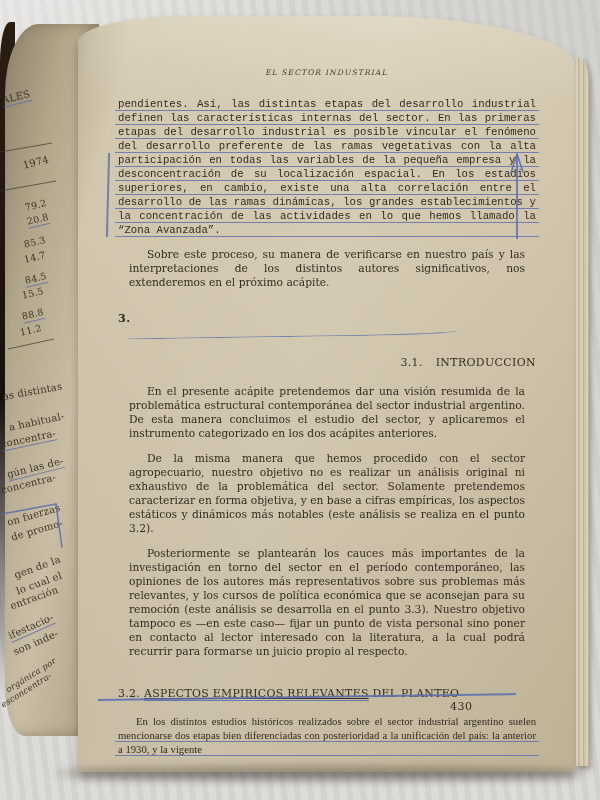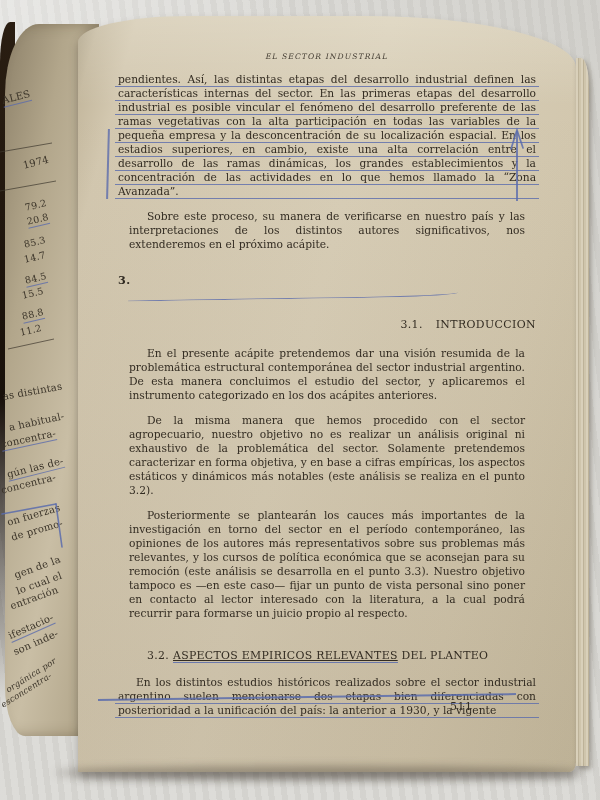--- a/index.html
+++ b/index.html
@@ -58,29 +58,30 @@
   .bottom-shadow{
     position:absolute;left:55px;top:766px;width:530px;height:14px;
     background:rgba(62,56,46,.38);filter:blur(4px);border-radius:50%;
   }
   
   .content{
     position:absolute;left:40px;top:0;width:418px;
     color:#332c22;font-size:10.7px;line-height:14px;text-align:justify;
   }
   .running-head{
-    margin-top:34px;height:11px;text-align:center;
+    margin-top:50px;height:11px;text-align:center;
     font-style:italic;font-size:7.6px;letter-spacing:1.1px;color:#474036;
   }
   p{margin:11px;}
   .indent{text-indent:18px;}
   
   .p1{
-    margin:12px -3px 0;padding:0 3px;position:relative;
+    margin:20px -3px 0;padding:0 3px;position:relative;
     background:repeating-linear-gradient(to bottom, rgba(0,0,0,0) 0 12.6px, rgba(91,108,173,.8) 12.6px 14px);
+    font-family:Liberation Mono, monospace;
   }
   .p1::before{ 
     content:"";position:absolute;left:-8px;top:56px;bottom:0;width:1.8px;
     background:rgba(91,108,173,.8);transform:rotate(1.5deg);
   }
   .pen-vline-right{
     position:absolute;right:21px;top:58px;bottom:-2px;width:1.8px;
     background:rgba(91,108,173,.8);
   }
   .pen-vline-right svg{position:absolute;left:-7px;top:-4px;}
@@ -93,31 +94,32 @@
   .h3 .hnum{position:absolute;left:0;top:0;}
   .h3 .hline{display:inline-block;border-bottom:1.6px solid rgba(91,108,173,.8);padding-bottom:1px;}
   .h3-swoosh{
     margin:3px 0 0 -14px;width:330px;height:7px;
     border-bottom:1.8px solid rgba(91,108,173,.8);
     border-radius:0 0 50%/7px;transform:rotate(-.9deg);
   }
   
   .h31{margin-top:19px;font-size:10.9px;letter-spacing:.4px;text-align:right;color:#332c22;}
   .h31 .hnum{margin-right:9px;}
-  .h32{position:relative;margin-top:28px;padding-left:26px;font-size:10.9px;line-height:14px;letter-spacing:.3px;text-align:left;color:#332c22;margin-left:29px;}
+  .h32{position:relative;margin-top:28px;padding-left:26px;font-size:10.9px;line-height:14px;letter-spacing:.3px;text-align:left;color:#332c22;}
   .h32 .hnum{position:absolute;left:0;top:0;}
   .u-pen{border-bottom:1.7px solid rgba(91,108,173,.85);padding-bottom:.5px;text-decoration:underline;}
   .p3,.p4,.p5{margin-top:0;}
   .p3{margin-top:15px;}
   .p6{
     margin:13px -3px 0;padding:0 3px;
     background:linear-gradient(to bottom,
       rgba(0,0,0,0) 0 26.8px, rgba(91,108,173,.8) 26.8px 28.2px,
       rgba(0,0,0,0) 28.2px 40.8px, rgba(91,108,173,.8) 40.8px 42.2px,
       rgba(0,0,0,0) 42.2px);
+    font-family:Liberation Serif, serif;
   }
   .pen-bottom-line{
     position:absolute;left:20px;top:680px;width:418px;height:2px;
     background:rgba(91,108,173,.85);transform:rotate(-.8deg);
   }
   .folio{
     position:absolute;left:372px;top:684px;width:40px;
     font-size:11px;color:#332c22;letter-spacing:.5px;
   }
   .overlay{position:absolute;inset:0;pointer-events:none;}
@@ -188,21 +190,21 @@
 
     <div class="h32">
       <span class="hnum">3.2.</span>
       <span class="u-pen">ASPECTOS EMPIRICOS RELEVANTES</span><span> DEL PLANTEO</span><br>
     </div>
 
     <p class="indent p6">En los distintos estudios históricos realizados sobre el sector industrial argentino suelen mencionarse dos etapas bien diferenciadas con posterioridad a la unificación del país: la anterior a 1930, y la vigente</p>
   </div>
 
   <div class="pen-bottom-line"></div>
-  <div class="folio">511</div>
+  <div class="folio">430</div>
 </div>
 
 <div class="fore-edge"></div>
 <div class="bottom-shadow"></div>
 
 <svg class="overlay" width="600" height="800" viewBox="0 0 600 800">
   <g stroke="#3e382e" stroke-width="1" opacity=".7" fill="none">
     <path d="M0,152 L52,143"></path>
     <path d="M0,191 L56,181"></path>
     <path d="M8,349 L54,339"></path>

